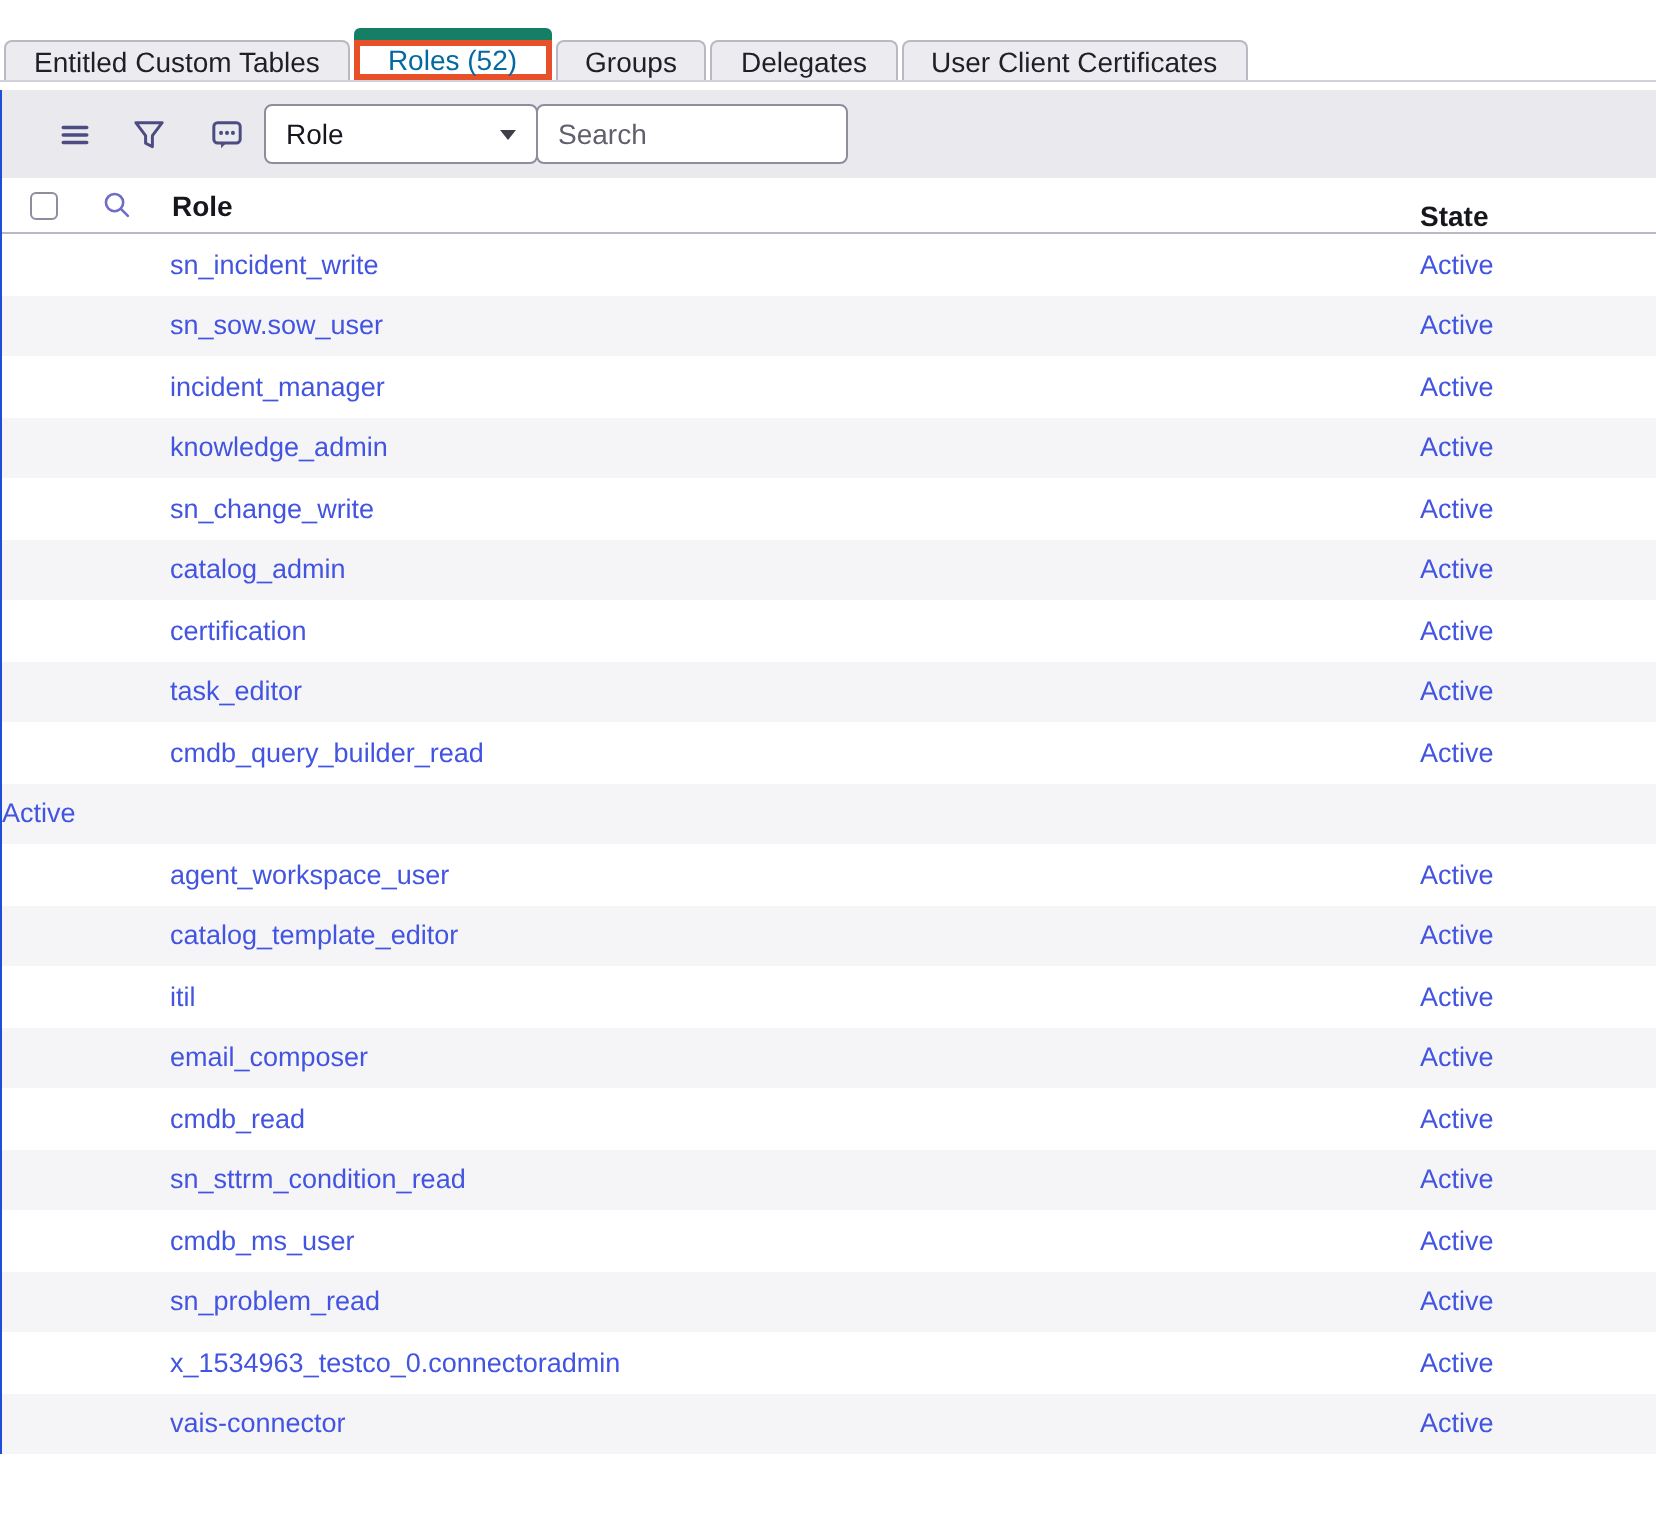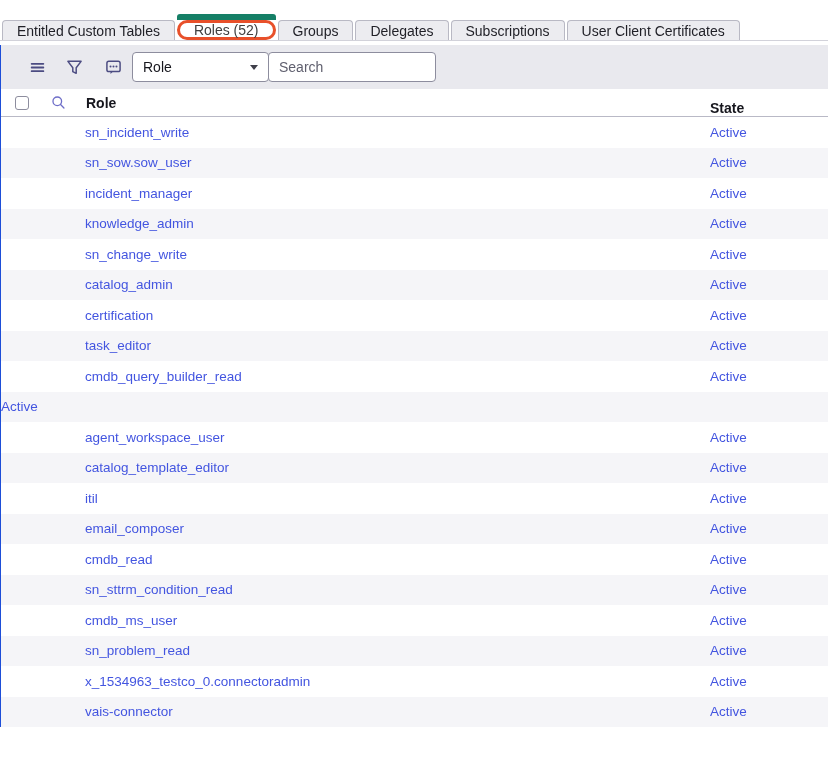--- a/index.html
+++ b/index.html
@@ -32,23 +32,23 @@
     border-radius: 4px 4px 0 0;
     margin-right: 2px;
     font-size: 14px;
     color: #1f1f26;
     white-space: nowrap;
     cursor: pointer;
     position: relative;
   }
   .tab.active {
     background: #ffffff;
-    color: #404040;
+    color: #0369a1;
     border: 3px solid #e8502a;
-    border-radius: 12px;
+    border-radius: 0;
   }
   .tab-topbar {
     position: absolute;
     top: -9px;
     left: -3px;
     right: -3px;
     height: 6px;
     background: #157f66;
     border-radius: 3px 3px 0 0;
   }
@@ -89,21 +89,21 @@
     display: flex;
     align-items: center;
     justify-content: space-between;
     padding: 0 10px;
     font-size: 14px;
     color: #16161d;
     cursor: pointer;
   }
   .search-box {
     margin-left: -1px;
-    width: 168px;
+    width: 156px;
     height: 30px;
     background: #fff;
     border: 1px solid #8d8d9e;
     border-radius: 4px;
     padding: 0 10px;
     font-size: 14px;
     color: #16161d;
     outline: none;
     font-family: "Liberation Sans", sans-serif;
   }
@@ -182,23 +182,20 @@
       </div>
       <div class="tab active">
         <span class="tab-topbar"></span>
         <span>Roles (52)</span>
       </div>
       <div class="tab">
         <span>Groups</span>
       </div>
       <div class="tab">
         <span>Delegates</span>
-      </div>
-      <div class="tab">
-        <span>Subscriptions</span>
       </div>
       <div class="tab">
         <span>User Client Certificates</span>
       </div>
     </div>
 
   <div class="content">
 
     <div class="toolbar">
       <button class="icon-btn" title="">

